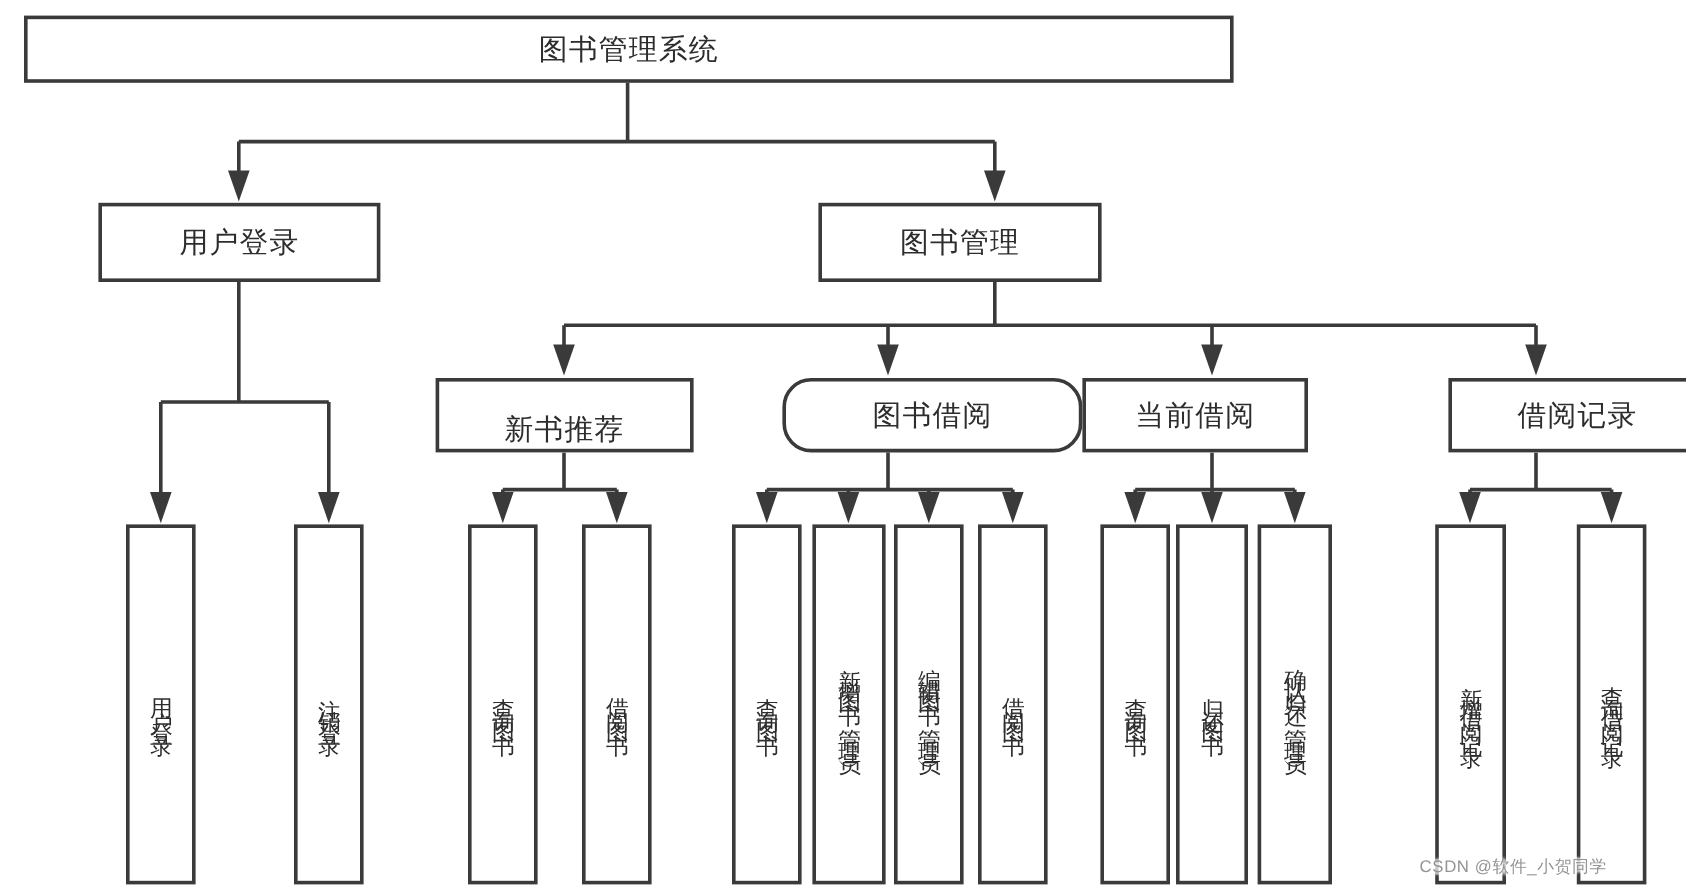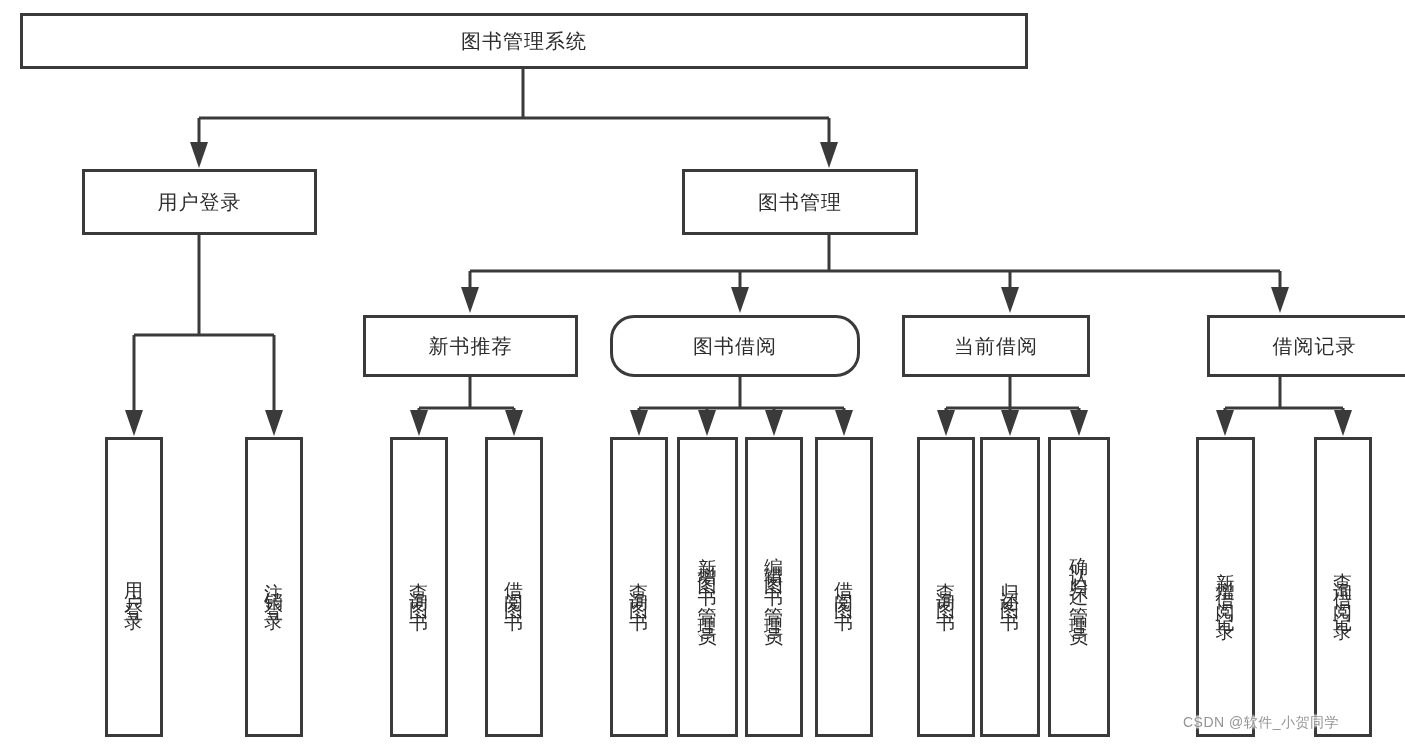--- a/index.html
+++ b/index.html
@@ -19,21 +19,21 @@
   .c-line{stroke:var(--line);stroke-width:3;fill:none;}
   .c-arrow{fill:var(--line);stroke:none;}
   .node{
     position:absolute;
     box-sizing:border-box;
     background:#fff;
     border:3px solid var(--line);
     display:flex;align-items:center;justify-content:center;
     color:var(--text);
   }
-  .h{font-size:20px;letter-spacing:1px;white-space:nowrap;}
+  .h{font-size:24px;letter-spacing:1px;white-space:nowrap;}
   .v{font-size:19px;}
   .v .lbl{
     writing-mode:vertical-rl;
     text-orientation:mixed;
     letter-spacing:10px;
     line-height:1;
   }
   .watermark{
     position:absolute;
     left:1183px;top:714px;
@@ -90,24 +90,24 @@
     <span class="lbl">图书管理系统</span>
   </div>
 
   <div class="node h" style="left:82px;top:169px;width:235px;height:66px;">
     <span class="lbl">用户登录</span>
   </div>
   <div class="node h" style="left:682px;top:169px;width:236px;height:66px;">
     <span class="lbl">图书管理</span>
   </div>
 
-  <div class="node h" style="left:363px;top:315px;width:215px;height:62px;">
+  <div class="node h" style="left:363px;top:315px;width:215px;height:62px;align-items:flex-end;">
     <span class="lbl">新书推荐</span>
   </div>
-  <div class="node h" style="left:610px;top:315px;width:250px;height:62px;border-radius:24px;">
+  <div class="node h" style="left:652px;top:315px;width:250px;height:62px;border-radius:24px;">
     <span class="lbl">图书借阅</span>
   </div>
   <div class="node h" style="left:902px;top:315px;width:188px;height:62px;">
     <span class="lbl">当前借阅</span>
   </div>
   <div class="node h" style="left:1207px;top:315px;width:215px;height:62px;">
     <span class="lbl">借阅记录</span>
   </div>
 
   <div class="node v" style="left:105px;top:437px;width:58px;height:300px;">

